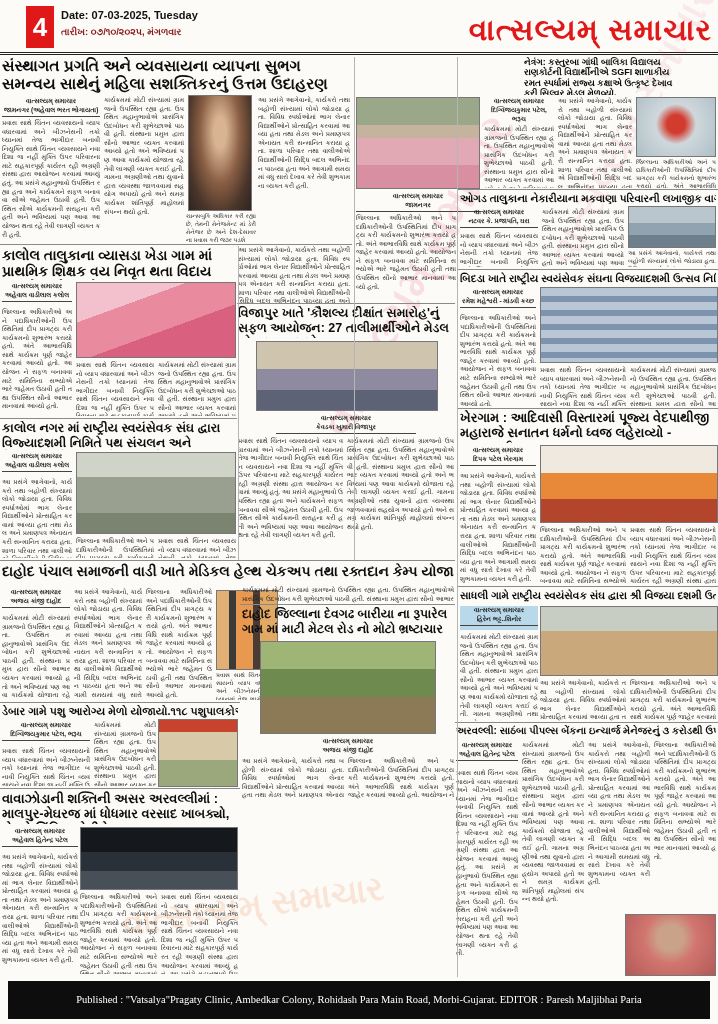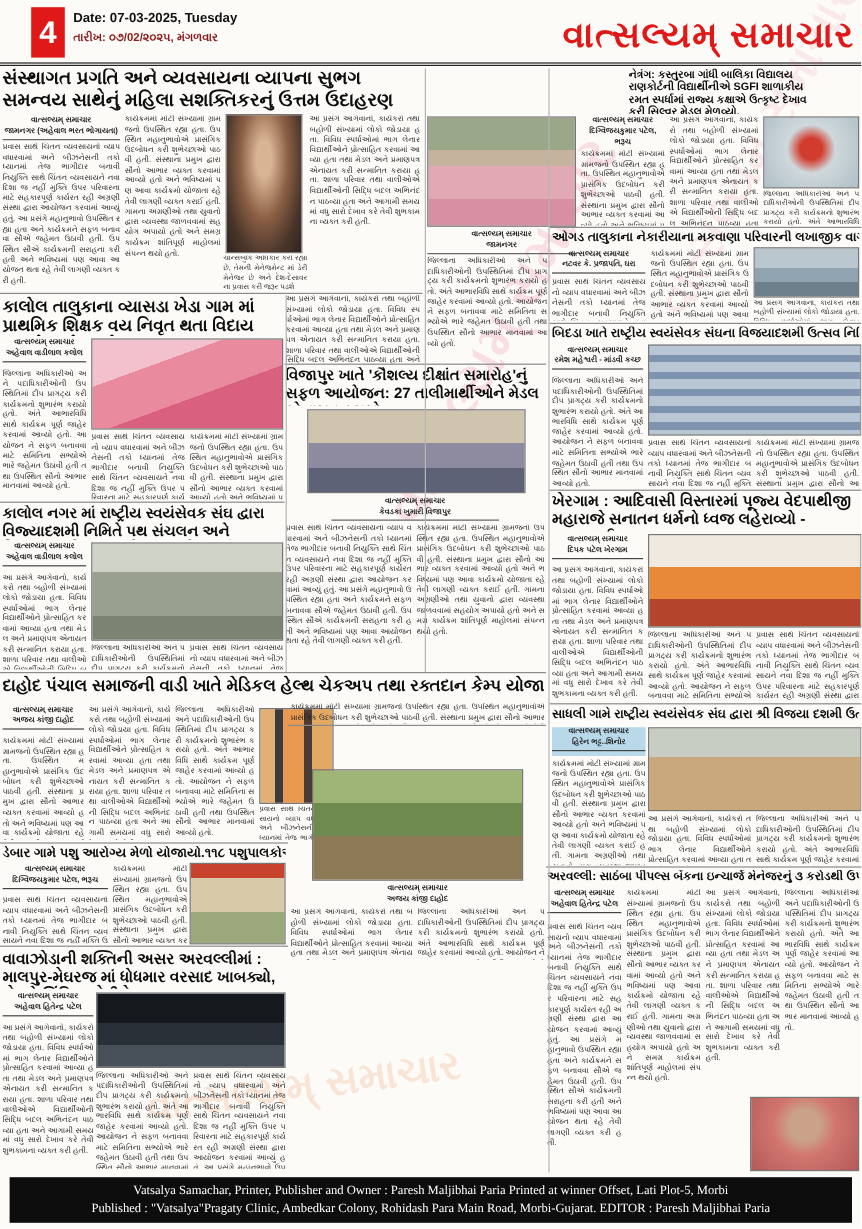--- a/index.html
+++ b/index.html
@@ -48,21 +48,21 @@
           display:flex;flex-direction:column;align-items:center;justify-content:center;gap:2px;
           font-family:"Liberation Serif","DejaVu Serif",serif;font-size:10.5px;line-height:1.25;}
 </style>
 </head>
 <body>
 
 <div id="page">
 
   <div class="pageno">4</div>
   <div class="date-en">Date: 07-03-2025, Tuesday</div>
-  <div class="date-gu">તારીખ: ૦૭/02/૨૦૨૫, મંગળવાર</div>
+  <div class="date-gu">તારીખ: ૦૭/૧૦/૨૦૨૫, મંગળવાર</div>
   <div class="masthead">વાત્સલ્યમ્ સમાચાર</div>
   <div class="headrule"></div>
 
   <div class="wm" style="left:310px;top:420px;font-size:46px;color:rgba(235,80,120,0.16);transform:rotate(-62deg);transform-origin:left top;">વાત્સલ્યમ્ સમાચાર</div>
   <div class="wm" style="left:540px;top:250px;font-size:40px;color:rgba(235,80,120,0.10);transform:rotate(-62deg);transform-origin:left top;">વાત્સલ્યમ્ સમાચાર</div>
   <div class="wm" style="left:120px;top:905px;font-size:34px;color:rgba(240,130,60,0.18);transform:rotate(-8deg);transform-origin:left top;">વાત્સલ્યમ્ સમાચાર</div>
 
   <div class="hl" style="left:2px;top:57px;width:348px;height:38px;font-size:15.5px;">સંસ્થાગત પ્રગતિ અને વ્યવસાયના વ્યાપના સુભગ સમન્વય સાથેનું મહિલા સશક્તિકરનું ઉત્તમ ઉદાહરણ</div>
   <div class="byl" style="left:2px;top:97px;width:98px;height:20px;">
     <span class="b1">વાત્સલ્યમ્ સમાચાર</span>
@@ -182,20 +182,21 @@
     <span class="b2">અજય કાંજી દાહોદ</span>
   </div>
   <div class="txt" style="left:2px;top:614px;width:68px;height:86px;">કાર્યક્રમમાં મોટી સંખ્યામાં ગ્રામજનો ઉપસ્થિત રહ્યા હતા. ઉપસ્થિત મહાનુભાવોએ પ્રાસંગિક ઉદબોધન કરી શુભેચ્છાઓ પાઠવી હતી. સંસ્થાના પ્રમુખ દ્વારા સૌનો આભાર વ્યક્ત કરવામાં આવ્યો હતો અને ભવિષ્યમાં પણ આવા કાર્યક્રમો યોજાતા રહે તેવી લાગણી વ્યક્ત કરાઈ હતી. ગામના અગ્રણીઓ તથા યુવાનો દ્વારા વ્યવસ્થા જાળવવામાં સહયોગ અપાયો હતો અને સમગ્ર કાર્યક્રમ શાંતિપૂર્ણ માહોલમાં સંપન્ન થયો હતો.</div>
   <div class="txt" style="left:74px;top:588px;width:68px;height:112px;">આ પ્રસંગે આગેવાનો, કાર્યકરો તથા બહોળી સંખ્યામાં લોકો જોડાયા હતા. વિવિધ સ્પર્ધાઓમાં ભાગ લેનાર વિદ્યાર્થીઓને પ્રોત્સાહિત કરવામાં આવ્યા હતા તથા મેડલ અને પ્રમાણપત્ર એનાયત કરી સન્માનિત કરાયા હતા. શાળા પરિવાર તથા વાલીઓએ વિદ્યાર્થીઓની સિદ્ધિ બદલ અભિનંદન પાઠવ્યા હતા અને આગામી સમયમાં વધુ સારો દેખાવ કરે તેવી શુભકામના વ્યક્ત કરી હતી.</div>
   <div class="txt" style="left:146px;top:588px;width:66px;height:112px;">જિલ્લાના અધિકારીઓ અને પદાધિકારીઓની ઉપસ્થિતિમાં દીપ પ્રાગટ્ય કરી કાર્યક્રમનો શુભારંભ કરાયો હતો. અંતે આભારવિધિ સાથે કાર્યક્રમ પૂર્ણ જાહેર કરવામાં આવ્યો હતો. આયોજન ને સફળ બનાવવા માટે સમિતિના સભ્યોએ ભારે જહેમત ઉઠાવી હતી તથા ઉપસ્થિત સૌનો આભાર માનવામાં આવ્યો હતો.</div>
   <div class="photo ph-camp" style="left:216px;top:590px;width:62px;height:80px;"></div>
   <div class="txt cap" style="left:216px;top:672px;width:62px;height:28px;">પ્રવાસ સાથે ચિંતન વ્યવસાયનો વ્યાપ વધારવામાં અને બીઝનેસની તકો ધ્યાનમાં તેજ ભાગીદાર બનાવી નિયુક્તિ સાથે ચિંતન વ્યવસાયને નવા દિશા જ નહીં મુક્તિ ઉપર પરિવારના માટે સહકારપૂર્ણ કાર્યરત રહી અગ્રણી સંસ્થા દ્વારા આયોજન કરવામાં આવ્યું હતું. આ પ્રસંગે મહાનુભાવો ઉપસ્થિત રહ્યા હતા અને કાર્યક્રમને સફળ બનાવવા સૌએ જહેમત ઉઠાવી હતી. ઉપસ્થિત સૌએ કાર્યક્રમની સરાહના કરી હતી અને ભવિષ્યમાં પણ આવા આયોજન થતા રહે તેવી લાગણી વ્યક્ત કરી હતી.</div>
   <div class="txt" style="left:242px;top:586px;width:212px;height:17px;">કાર્યક્રમમાં મોટી સંખ્યામાં ગ્રામજનો ઉપસ્થિત રહ્યા હતા. ઉપસ્થિત મહાનુભાવોએ પ્રાસંગિક ઉદબોધન કરી શુભેચ્છાઓ પાઠવી હતી. સંસ્થાના પ્રમુખ દ્વારા સૌનો આભાર વ્યક્ત કરવામાં આવ્યો હતો અને ભવિષ્યમાં પણ આવા કાર્યક્રમો યોજાતા રહે તેવી લાગણી વ્યક્ત કરાઈ હતી. ગામના અગ્રણીઓ તથા યુવાનો દ્વારા વ્યવસ્થા જાળવવામાં સહયોગ અપાયો હતો અને સમગ્ર કાર્યક્રમ શાંતિપૂર્ણ માહોલમાં સંપન્ન થયો હતો.</div>
 
   <div class="hr" style="left:240px;top:604px;width:215px;"></div>
+  <div class="hl" style="left:242px;top:607px;width:211px;height:32px;font-size:12.5px;">દાહોદ જિલ્લાના દેવગઢ બારીયા ના રૂપારેલ ગામ માં માટી મેટલ રોડ નો મોટો ભ્રષ્ટાચાર</div>
   <div class="photo ph-field" style="left:260px;top:641px;width:176px;height:93px;"></div>
   <div class="byl" style="left:288px;top:737px;width:120px;height:17px;">
     <span class="b1">વાત્સલ્યમ્ સમાચાર</span>
     <span class="b2">અજય કાંજી દાહોદ</span>
   </div>
   <div class="txt" style="left:242px;top:757px;width:102px;height:43px;">આ પ્રસંગે આગેવાનો, કાર્યકરો તથા બહોળી સંખ્યામાં લોકો જોડાયા હતા. વિવિધ સ્પર્ધાઓમાં ભાગ લેનાર વિદ્યાર્થીઓને પ્રોત્સાહિત કરવામાં આવ્યા હતા તથા મેડલ અને પ્રમાણપત્ર એનાયત કરી સન્માનિત કરાયા હતા. શાળા પરિવાર તથા વાલીઓએ વિદ્યાર્થીઓની સિદ્ધિ બદલ અભિનંદન પાઠવ્યા હતા અને આગામી સમયમાં વધુ સારો દેખાવ કરે તેવી શુભકામના વ્યક્ત કરી હતી.</div>
   <div class="txt" style="left:348px;top:757px;width:106px;height:43px;">જિલ્લાના અધિકારીઓ અને પદાધિકારીઓની ઉપસ્થિતિમાં દીપ પ્રાગટ્ય કરી કાર્યક્રમનો શુભારંભ કરાયો હતો. અંતે આભારવિધિ સાથે કાર્યક્રમ પૂર્ણ જાહેર કરવામાં આવ્યો હતો. આયોજન ને સફળ બનાવવા માટે સમિતિના સભ્યોએ ભારે જહેમત ઉઠાવી હતી તથા ઉપસ્થિત સૌનો આભાર માનવામાં આવ્યો હતો.</div>
 
   <div class="hr" style="left:237px;top:303px;width:218px;"></div>
   <div class="hl" style="left:238px;top:306px;width:215px;height:32px;font-size:12.5px;">વિજાપુર ખાતે 'કૌશલ્ય દીક્ષાંત સમારોહ'નું સફળ આયોજન: 27 તાલીમાર્થીઓને મેડલ એનાયત કરાયો</div>
@@ -226,17 +227,16 @@
   <div class="txt" style="left:2px;top:853px;width:76px;height:121px;">આ પ્રસંગે આગેવાનો, કાર્યકરો તથા બહોળી સંખ્યામાં લોકો જોડાયા હતા. વિવિધ સ્પર્ધાઓમાં ભાગ લેનાર વિદ્યાર્થીઓને પ્રોત્સાહિત કરવામાં આવ્યા હતા તથા મેડલ અને પ્રમાણપત્ર એનાયત કરી સન્માનિત કરાયા હતા. શાળા પરિવાર તથા વાલીઓએ વિદ્યાર્થીઓની સિદ્ધિ બદલ અભિનંદન પાઠવ્યા હતા અને આગામી સમયમાં વધુ સારો દેખાવ કરે તેવી શુભકામના વ્યક્ત કરી હતી.</div>
   <div class="photo ph-night" style="left:80px;top:827px;width:158px;height:63px;"></div>
   <div class="txt" style="left:80px;top:893px;width:77px;height:81px;">જિલ્લાના અધિકારીઓ અને પદાધિકારીઓની ઉપસ્થિતિમાં દીપ પ્રાગટ્ય કરી કાર્યક્રમનો શુભારંભ કરાયો હતો. અંતે આભારવિધિ સાથે કાર્યક્રમ પૂર્ણ જાહેર કરવામાં આવ્યો હતો. આયોજન ને સફળ બનાવવા માટે સમિતિના સભ્યોએ ભારે જહેમત ઉઠાવી હતી તથા ઉપસ્થિત સૌનો આભાર માનવામાં આવ્યો હતો.</div>
   <div class="txt" style="left:161px;top:893px;width:77px;height:81px;">પ્રવાસ સાથે ચિંતન વ્યવસાયનો વ્યાપ વધારવામાં અને બીઝનેસની તકો ધ્યાનમાં તેજ ભાગીદાર બનાવી નિયુક્તિ સાથે ચિંતન વ્યવસાયને નવા દિશા જ નહીં મુક્તિ ઉપર પરિવારના માટે સહકારપૂર્ણ કાર્યરત રહી અગ્રણી સંસ્થા દ્વારા આયોજન કરવામાં આવ્યું હતું. આ પ્રસંગે મહાનુભાવો ઉપસ્થિત રહ્યા હતા અને કાર્યક્રમને સફળ બનાવવા સૌએ જહેમત ઉઠાવી હતી. ઉપસ્થિત સૌએ કાર્યક્રમની સરાહના કરી હતી અને ભવિષ્યમાં પણ આવા આયોજન થતા રહે તેવી લાગણી વ્યક્ત કરી હતી.</div>
 
   <div class="vr" style="left:354px;top:57px;height:503px;"></div>
   <div class="vr" style="left:457px;top:57px;height:920px;"></div>
   <div class="vr" style="left:238px;top:246px;height:314px;"></div>
 
   <div class="footer">
-    <div>Vatsalya Samachar, Printer, Publisher and Owner : Paresh Maljibhai Paria Printed at winner Offset, Lati Plot-5, Morbi</div>
     <div>Published : "Vatsalya"Pragaty Clinic, Ambedkar Colony, Rohidash Para Main Road, Morbi-Gujarat. EDITOR : Paresh Maljibhai Paria</div>
   </div>
 
 </div>
 
 </body></html>

